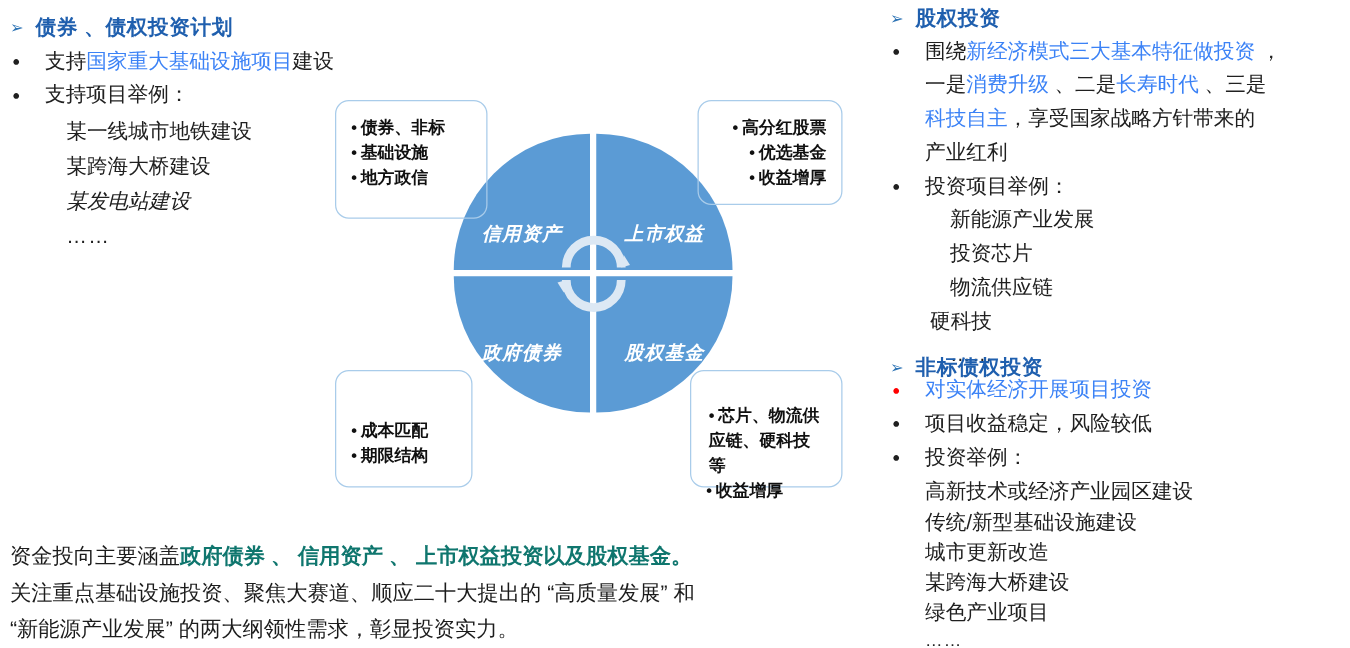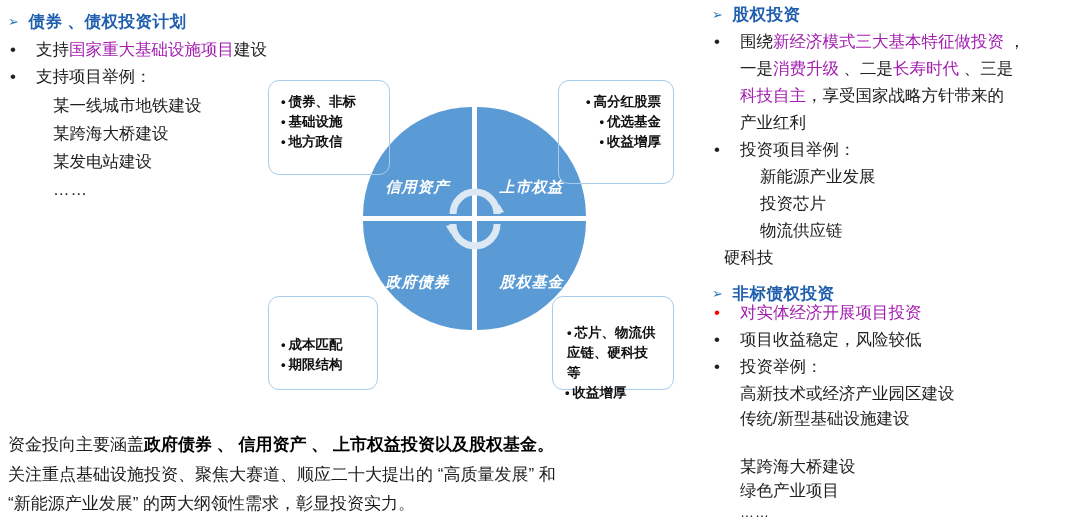--- a/index.html
+++ b/index.html
@@ -42,21 +42,21 @@
     position:absolute;
     left:0; top:0;
     width:14px;
     text-align:left;
     font-size:17px;
     line-height:27px;
   }
   .bul .dot.red { color:#FF0000; }
   .bul .bd { display:block; margin-left:26px; }
   .ind { position:absolute; font-size:16.5px; line-height:27px; color:#202020; }
-  .red { color:#a21caf; }
+  .red { color:#3b82f6; }
   .dots { letter-spacing:1px; }
 
   
   #wheel { position:absolute; left:363px; top:107px; width:223px; height:223px;font-style:italic; }
   .quad {
     position:absolute; width:109px; height:109px;
     background:#5B9BD5;
     overflow:hidden;
   }
   .q-tl { left:0;   top:0;   border-radius:109px 0 0 0; }
@@ -89,34 +89,34 @@
     font-weight:bold;
     line-height:20px;
     color:#101010;
     padding:11px 12px;
   }
   .callout .li { white-space:nowrap; }
   .callout .li::before { content:"\2022"; margin-right:3px; font-size:13px; }
   .callout .li.wrap { white-space:normal; }
   .callout.right { text-align:right; }
   #box-tl { left:268px; top:80px;  width:122px; height:95px; }
-  #box-tr { left:558px; top:80px;  width:116px; height:104px; }
+  #box-tr { left:558px; top:80px;  width:116px; height:84px; }
   #box-bl { left:268px; top:296px; width:110px; height:94px; }
   #box-br { left:552px; top:296px; width:122px; height:94px; }
   #box-br .li.wrap { text-indent:0; padding-left:2px; }
 
   
   #summary { position:absolute; left:8px; top:430px; width:690px; }
   #summary .ln {
     font-size:17px;
     line-height:29.5px;
     color:#1c1c1c;
     white-space:nowrap;
   }
-  #summary .em { color:#000000; font-weight:bold; }
+  #summary .em { color:#0f766e; font-weight:bold; }
 </style>
 </head>
 <body>
 
 <div class="stage">
 
   <div class="hdg" style="left:8px; top:11px;">
     <span class="arw">➢</span><span>债券 、债权投资计划</span>
   </div>
 
@@ -127,21 +127,21 @@
     </span>
   </div>
 
   <div class="bul" style="left:10px; top:63px; width:330px;">
     <span class="dot">•</span>
     <span class="bd">支持项目举例：</span>
   </div>
 
   <div class="ind" style="left:53px; top:120px;">某跨海大桥建设</div>
   <div class="ind" style="left:53px; top:92px;">某一线城市地铁建设</div>
-  <div class="ind" style="left:53px; top:148px;">某发电站建设</div>
+  <div class="ind" style="left:53px; top:148px;font-style:italic;">某发电站建设</div>
   <div class="ind dots" style="left:53px; top:176px;">……</div>
 
   <div id="wheel">
     <div class="quad q-tl"></div>
     <div class="quad q-tr"></div>
     <div class="quad q-bl"></div>
     <div class="quad q-br"></div>
 
     <div class="qlab ql-tl">信用资产</div>
     <div class="qlab ql-tr">上市权益</div>
@@ -196,21 +196,21 @@
   </div>
   <div class="ind" style="left:740px; top:109px;">产业红利</div>
 
   <div class="bul" style="left:714px; top:136px; width:350px;">
     <span class="dot">•</span>
     <span class="bd">投资项目举例：</span>
   </div>
   <div class="ind" style="left:760px; top:163px;">新能源产业发展</div>
   <div class="ind" style="left:760px; top:190px;">投资芯片</div>
   <div class="ind" style="left:760px; top:217px;">物流供应链</div>
-  <div class="ind" style="left:724px; top:244px;">硬科技</div>
+  <div class="ind" style="left:744px; top:244px;">硬科技</div>
   <div class="ind dots" style="left:760px; top:271px;">……</div>
 
   <div class="hdg" style="left:712px; top:283px;">
     <span class="arw">➢</span><span>非标债权投资</span>
   </div>
 
   <div class="bul" style="left:714px; top:299px; width:350px;">
     <span class="dot red">•</span>
     <span class="bd red">对实体经济开展项目投资</span>
   </div>
@@ -218,20 +218,21 @@
     <span class="dot">•</span>
     <span class="bd">项目收益稳定，风险较低</span>
   </div>
   <div class="bul" style="left:714px; top:353px; width:350px;">
     <span class="dot">•</span>
     <span class="bd">投资举例：</span>
   </div>
 
   <div class="ind" style="left:740px; top:380px;">高新技术或经济产业园区建设</div>
   <div class="ind" style="left:740px; top:405px;">传统/新型基础设施建设</div>
+  <div class="ind" style="left:740px; top:429px;">城市更新改造</div>
   <div class="ind" style="left:740px; top:453px;">某跨海大桥建设</div>
   <div class="ind" style="left:740px; top:477px;">绿色产业项目</div>
   <div class="ind dots" style="left:740px; top:499px; font-size:14px;">……</div>
 
   <div id="summary">
     <div class="ln">
       <span>资金投向主要涵盖</span><span class="em">政府债券 、 信用资产 、 上市权益投资以及股权基金。</span>
     </div>
     <div class="ln">关注重点基础设施投资、聚焦大赛道、顺应二十大提出的 “高质量发展” 和</div>
     <div class="ln"> “新能源产业发展” 的两大纲领性需求，彰显投资实力。</div>

